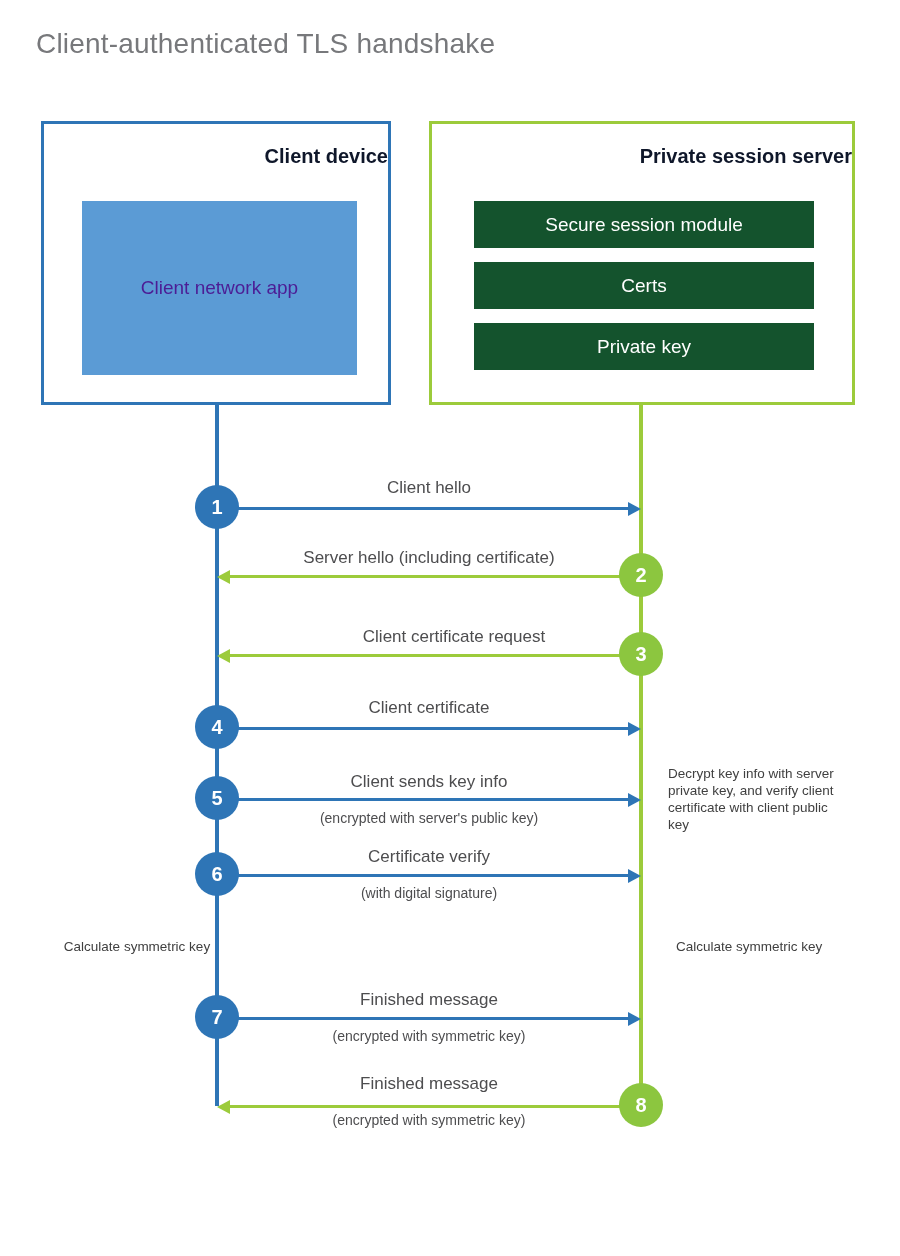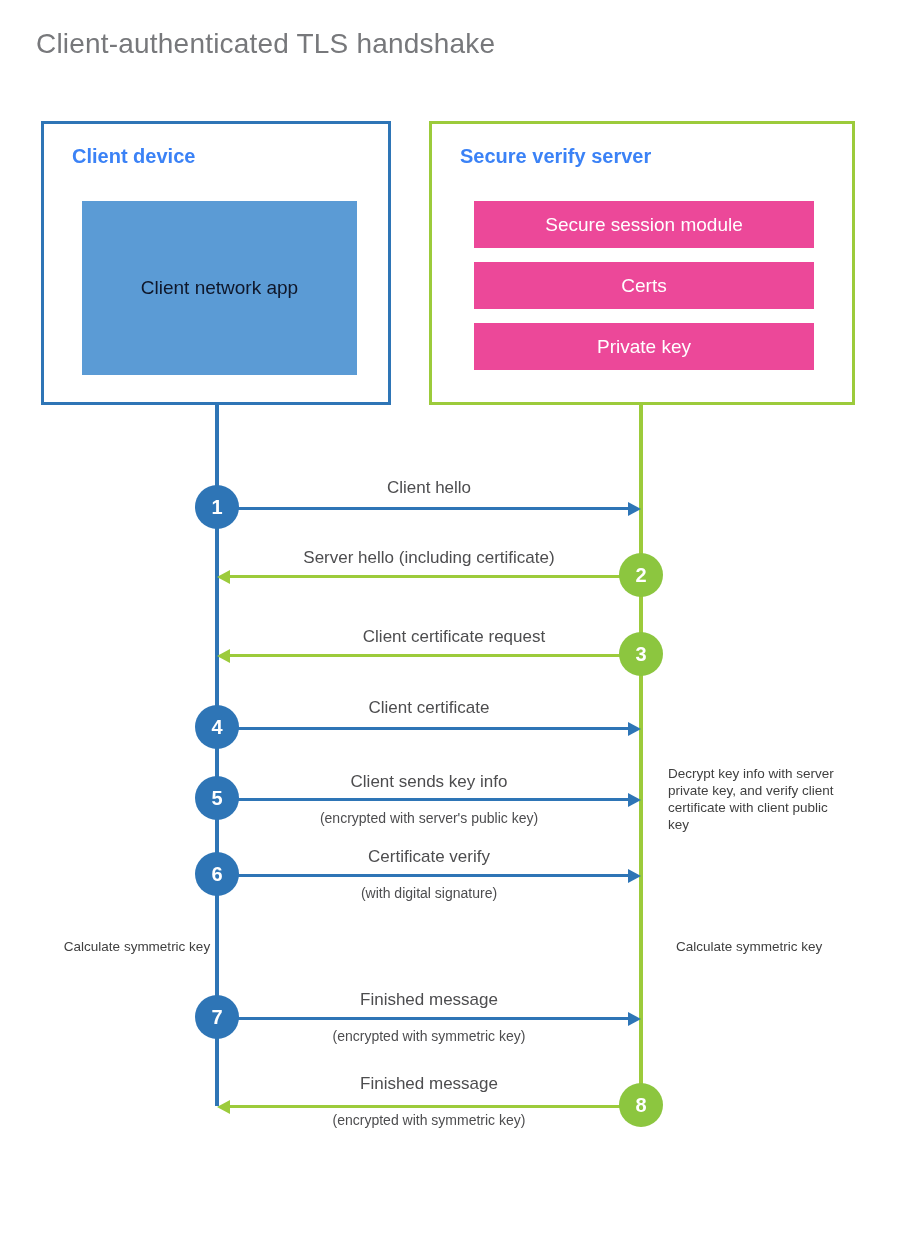--- a/index.html
+++ b/index.html
@@ -51,54 +51,54 @@
     top: 121px;
     width: 426px;
     height: 284px;
     border: 3px solid #9ccb3b;
   }
   .party-title {
     position: absolute;
     left: 0;
     right: 0;
     top: 21px;
-    text-align: left;
+    text-align: right;
     font-size: 20px;
     font-weight: bold;
-    color: #3b82f6;
+    color: #0f172a;
     padding-left: 28px;
   }
 
   
   .client-app {
     position: absolute;
     left: 38px;
     top: 77px;
     width: 275px;
     height: 174px;
     background: #5b9bd5;
-    color: #0f172a;
+    color: #4c1d95;
     font-size: 19px;
     line-height: 26px;
     display: flex;
     align-items: center;
     justify-content: center;
     text-align: center;
   }
 
   
   .server-blocks {
     position: absolute;
     left: 42px;
     top: 77px;
     width: 340px;
   }
   .server-block {
     height: 47px;
-    background: #ec4899;
+    background: #14532d;
     color: #ffffff;
     font-size: 19px;
     display: flex;
     align-items: center;
     justify-content: center;
     margin-bottom: 14px;
   }
   .server-block:last-child { margin-bottom: 0; }
 
   
@@ -202,21 +202,21 @@
 <div id="canvas">
 
   <div class="diagram-title">Client-authenticated TLS handshake</div>
 
   <div class="party-box client">
     <div class="party-title">Client device</div>
     <div class="client-app">Client network app</div>
   </div>
 
   <div class="party-box server">
-    <div class="party-title">Secure verify server</div>
+    <div class="party-title">Private session server</div>
     <div class="server-blocks">
       <div class="server-block">Secure session module</div>
       <div class="server-block">Certs</div>
       <div class="server-block">Private key</div>
     </div>
   </div>
 
   <div class="lifeline client-line"></div>
   <div class="lifeline server-line"></div>
 

